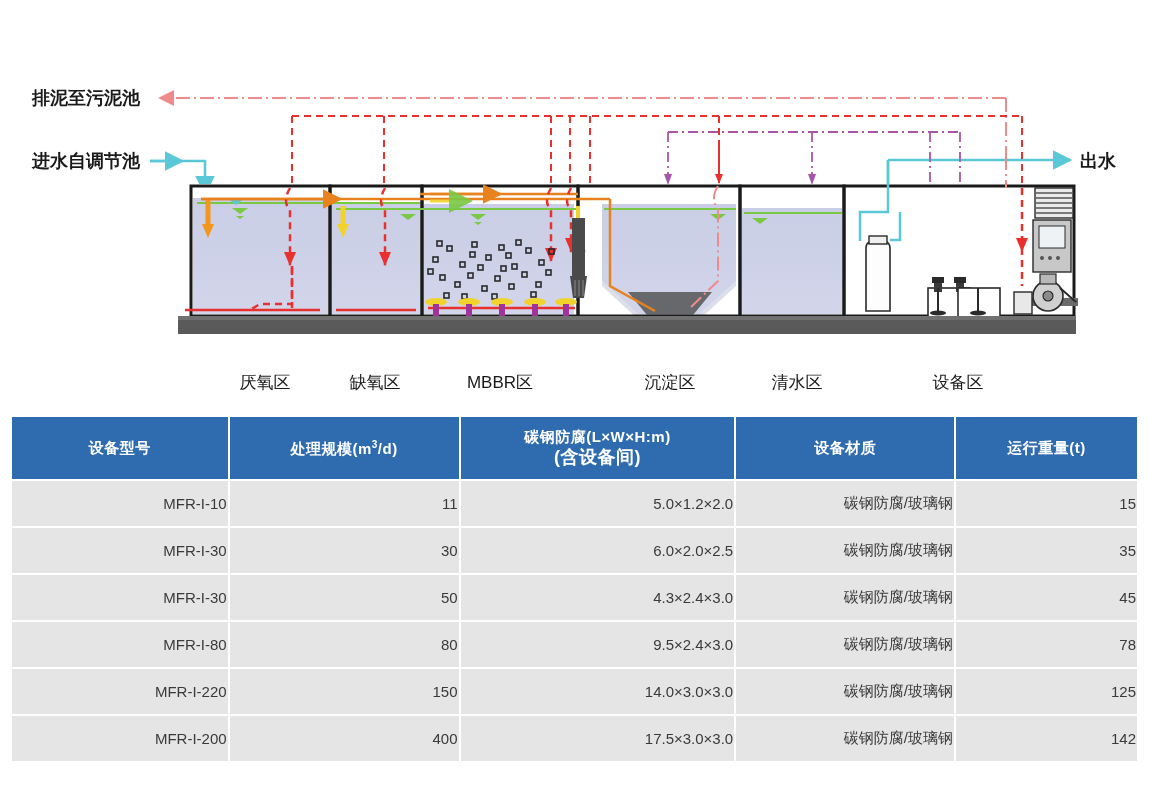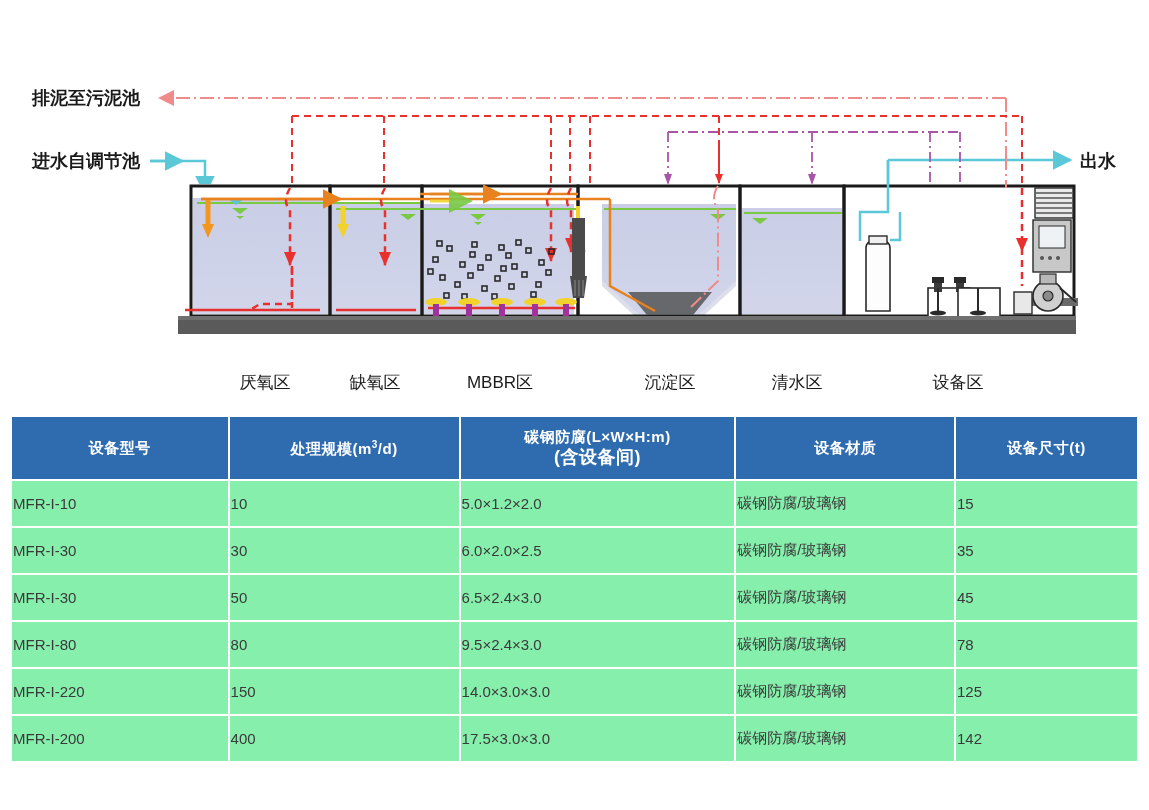--- a/index.html
+++ b/index.html
@@ -14,21 +14,21 @@
   
   #spec-table{position:absolute;left:10px;top:415px;width:1129px;}
   table{border-collapse:separate;border-spacing:2px 2px;width:100%;table-layout:fixed;}
   thead th{
     background:#2e6baf;color:#fff;font-size:15px;font-weight:bold;
     height:60px;vertical-align:middle;text-align:center;line-height:1.3;
     letter-spacing:.5px;
   }
   thead th .sub{display:block;font-size:18px;}
   tbody td{
-    background:#86efac;color:#3a3a3a;font-size:15px;text-align:left;
+    background:#e5e5e5;color:#3a3a3a;font-size:15px;text-align:right;
     height:43px;vertical-align:middle;font-weight:normal;
   }
   .col1{width:19.3%}.col2{width:20.5%}.col3{width:24.5%}.col4{width:19.5%}.col5{width:16.2%}
   sup{font-size:10px;vertical-align:super;}
 </style>
 </head>
 <body>
 
 <div id="diagram">
 <svg width="1149" height="400" viewBox="0 0 1149 400" xmlns="http://www.w3.org/2000/svg">
@@ -321,42 +321,42 @@
       <tr>
         <th>设备型号</th>
         <th>
           <span>处理规模(m<sup>3</sup>/d)</span>
         </th>
         <th>
           <span>碳钢防腐(L×W×H:m)</span>
           <span class="sub">(含设备间)</span>
         </th>
         <th>设备材质</th>
-        <th>设备尺寸(t)</th>
+        <th>运行重量(t)</th>
       </tr>
     </thead>
     <tbody id="tbody">
         <tr>
           <td>MFR-I-10</td>
-          <td>10</td>
+          <td>11</td>
           <td>5.0×1.2×2.0</td>
           <td>碳钢防腐/玻璃钢</td>
           <td>15</td>
         </tr>
         <tr>
           <td>MFR-I-30</td>
           <td>30</td>
           <td>6.0×2.0×2.5</td>
           <td>碳钢防腐/玻璃钢</td>
           <td>35</td>
         </tr>
         <tr>
           <td>MFR-I-30</td>
           <td>50</td>
-          <td>6.5×2.4×3.0</td>
+          <td>4.3×2.4×3.0</td>
           <td>碳钢防腐/玻璃钢</td>
           <td>45</td>
         </tr>
         <tr>
           <td>MFR-I-80</td>
           <td>80</td>
           <td>9.5×2.4×3.0</td>
           <td>碳钢防腐/玻璃钢</td>
           <td>78</td>
         </tr>

